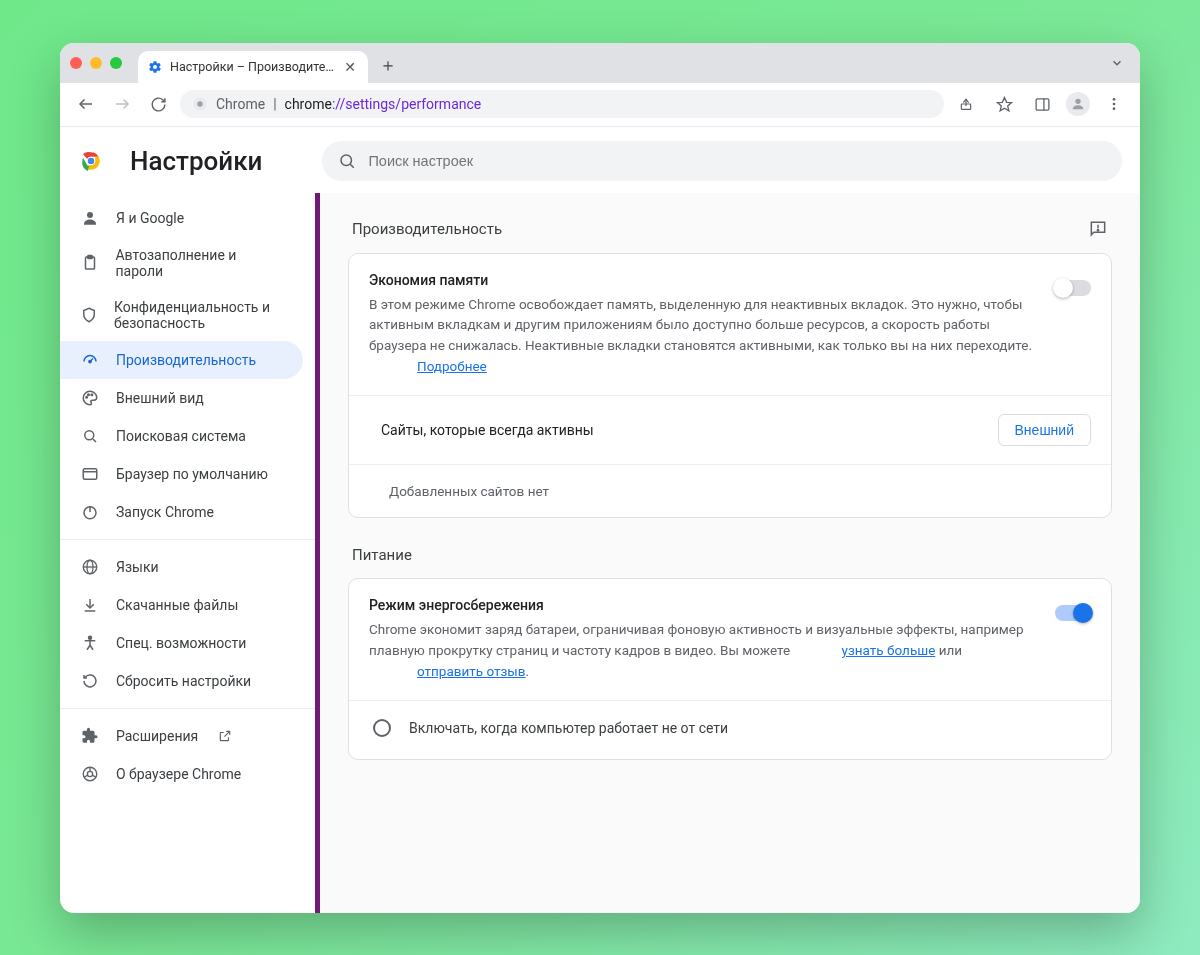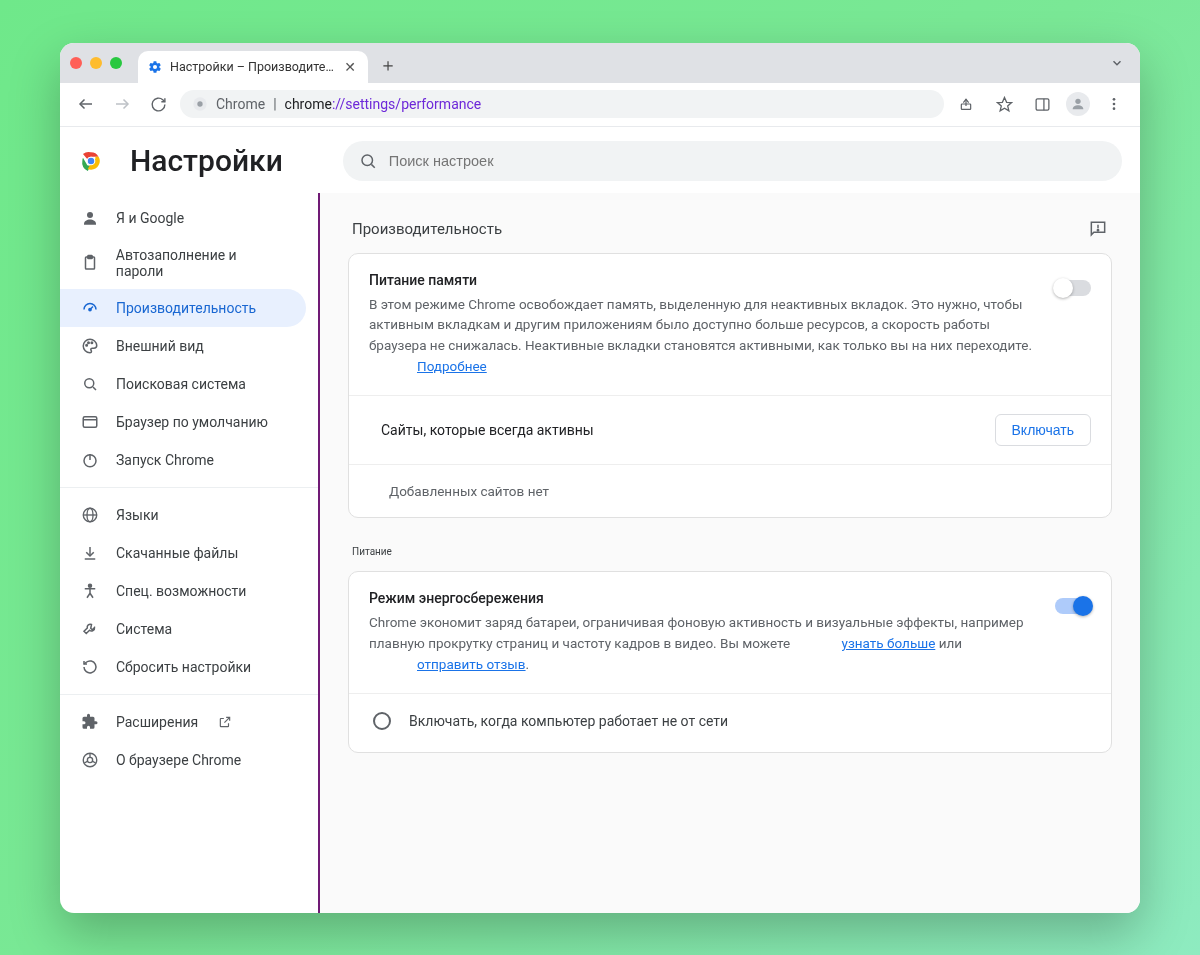--- a/index.html
+++ b/index.html
@@ -42,28 +42,28 @@
   .omnibox .prefix { color:#5f6368; }
   .omnibox .strong { color:#202124; }
   .omnibox .light { color:#6d28d9; }
   .tb-right { display:flex; align-items:center; gap:10px; }
   .avatar { width:24px; height:24px; border-radius:50%; background:#e8eaed; display:flex; align-items:center; justify-content:center; }
 
   
   .content { flex:1; display:flex; flex-direction:column; overflow:hidden;}
   .header-row { display:flex; align-items:center; padding:14px 18px 12px 18px; gap:20px;}
   .app-logo { width:26px; height:26px; }
-  .app-title { font-size:30px; font-weight:500; color:#202124; margin-left:6px;}
+  .app-title { font-size:26px; font-weight:500; color:#202124; margin-left:6px;}
   .search-wrap { flex:1; margin-left:40px;}
   .search-box { height:40px; background:#f1f3f4; border-radius:22px; display:flex; align-items:center; padding:0 16px; gap:12px; color:#5f6368;}
   .search-box input { border:none; background:transparent; outline:none; font-size:14.5px; flex:1; color:#a21caf;}
 
   
   .body { flex:1; display:flex; overflow:hidden;}
-  .sidebar { width:260px; border-right:2px solid #701a75; padding:6px 0; overflow-y:auto;}
+  .sidebar { width:260px; border-right:5px solid #701a75; padding:6px 0; overflow-y:auto;}
   .side-item { display:flex; align-items:center; gap:16px; padding:10px 20px; font-size:14px; color:#3c4043; border-radius:0 22px 22px 0; margin-right:12px; cursor:pointer;}
   .side-item .icon { width:20px; color:#5f6368; display:flex; justify-content:center;}
   .side-item.active { background:#e8f0fe; color:#1967d2;}
   .side-item.active .icon { color:#1967d2;}
   .side-divider { height:1px; background:#eceff1; margin:8px 0;}
   .side-item .ext-icon { margin-left:4px; color:#5f6368; font-size:14px;}
 
   .main { flex:1; background:#fafafa; overflow-y:auto; padding:20px 28px 30px 28px;}
   .section-header { display:flex; align-items:center; justify-content:space-between; font-size:15px; color:#3c4043; margin:6px 4px 14px 4px;}
   .feedback-icon{ color:#5f6368; }
@@ -83,21 +83,21 @@
   .toggle.on .knob { right:-2px; background:#1a73e8;}
   .subrow { display:flex; align-items:center; justify-content:space-between;margin-left:12px; }
   .subrow-title { font-size:14px; color:#202124; }
   .btn-outline { border:1px solid #dadce0; background:#fff; color:#1a73e8; font-size:14px; padding:7px 16px; border-radius:6px; cursor:pointer;}
   .empty-note { font-size:13.5px; color:#5f6368; padding-left:20px;}
   .radio-row { display:flex; align-items:center; gap:18px; padding:12px 4px;}
   .radio { width:18px; height:18px; border-radius:50%; border:2px solid #5f6368; display:flex; align-items:center; justify-content:center; flex-shrink:0;}
   .radio.checked { border-color:#1a73e8;}
   .radio.checked::after { content:""; width:9px; height:9px; border-radius:50%; background:#1a73e8;}
   .radio-label { font-size:14px; color:#3c4043;}
-  .section-title-2 { font-size:10px; color:#3c4043; margin:4px 4px 14px 4px;}
+  .section-title-2 { font-size:15px; color:#3c4043; margin:4px 4px 14px 4px;}
 
   svg { display:block; }
 </style>
 </head>
 <body>
 
 <div class="window">
 
   <div class="titlebar">
     <div class="traffic">
@@ -230,20 +230,28 @@
         </div>
         <div class="side-item">
           <span class="icon">
               <svg width="18" height="18" viewBox="0 0 24 24" fill="none" stroke="#5f6368" stroke-width="2">
                 <rect x="6" y="4" width="12" height="16" rx="1"></rect>
                 <rect x="9" y="2" width="6" height="4" rx="1" fill="#5f6368"></rect>
               </svg>
             </span>
           <span>Автозаполнение и пароли</span>
         </div>
+        <div class="side-item">
+          <span class="icon">
+              <svg width="18" height="18" viewBox="0 0 24 24" fill="none" stroke="#5f6368" stroke-width="2">
+                <path d="M12 3l7 3v5c0 5-3 8-7 10-4-2-7-5-7-10V6z"></path>
+              </svg>
+            </span>
+          <span>Конфиденциальность и безопасность</span>
+        </div>
         <div class="side-item active">
           <span class="icon">
               <svg width="18" height="18" viewBox="0 0 24 24" fill="none" stroke="#1967d2" stroke-width="2">
                 <path d="M4 14a8 8 0 1 1 16 0"></path>
                 <line x1="12" y1="14" x2="16" y2="10"></line>
                 <circle cx="12" cy="14" r="1.5" fill="#1967d2"></circle>
               </svg>
             </span>
           <span>Производительность</span>
         </div>
@@ -312,28 +320,20 @@
           <span class="icon">
               <svg width="18" height="18" viewBox="0 0 24 24" fill="none" stroke="#5f6368" stroke-width="2">
                 <circle cx="12" cy="5" r="2" fill="#5f6368"></circle>
                 <line x1="5" y1="9" x2="19" y2="9"></line>
                 <line x1="12" y1="9" x2="12" y2="15"></line>
                 <line x1="12" y1="15" x2="8" y2="21"></line>
                 <line x1="12" y1="15" x2="16" y2="21"></line>
               </svg>
             </span>
           <span>Спец. возможности</span>
-        </div>
-        <div class="side-item">
-          <span class="icon">
-              <svg width="18" height="18" viewBox="0 0 24 24" fill="none" stroke="#5f6368" stroke-width="2">
-                <path d="M14 6a4 4 0 0 0-5.6 4.6L4 15l3 3 4.4-4.4A4 4 0 0 0 18 10l-3 3-2-2z"></path>
-              </svg>
-            </span>
-          <span>Система</span>
         </div>
         <div class="side-item">
           <span class="icon">
               <svg width="18" height="18" viewBox="0 0 24 24" fill="none" stroke="#5f6368" stroke-width="2">
                 <path d="M4 12a8 8 0 1 0 3-6.3L4 8"></path>
                 <polyline points="4 4 4 8 8 8"></polyline>
               </svg>
             </span>
           <span>Сбросить настройки</span>
         </div>
@@ -378,34 +378,34 @@
                 <line x1="12" y1="7" x2="12" y2="11"></line>
                 <circle cx="12" cy="13.5" r="0.8" fill="#5f6368"></circle>
               </svg>
           </span>
         </div>
 
         <div class="card">
           <div class="card-section">
             <div class="row-flex">
               <div class="text">
-                <div class="card-title">Питание памяти</div>
+                <div class="card-title">Экономия памяти</div>
                 <div class="card-desc">
                   <span>В этом режиме Chrome освобождает память, выделенную для неактивных вкладок. Это нужно, чтобы активным вкладкам и другим приложениям было доступно больше ресурсов, а скорость работы браузера не снижалась. Неактивные вкладки становятся активными, как только вы на них переходите. </span><a href="#">Подробнее</a>
                 </div>
               </div>
               <div class="toggle off">
                   <div class="knob"></div>
                 </div>
             </div>
           </div>
           <div class="card-section">
             <div class="subrow">
               <div class="subrow-title">Сайты, которые всегда активны</div>
-              <button class="btn-outline">Включать</button>
+              <button class="btn-outline">Внешний</button>
             </div>
           </div>
           <div class="card-section">
             <div class="empty-note">Добавленных сайтов нет</div>
           </div>
         </div>
 
         <div class="section-title-2">Питание</div>
 
         <div class="card">

